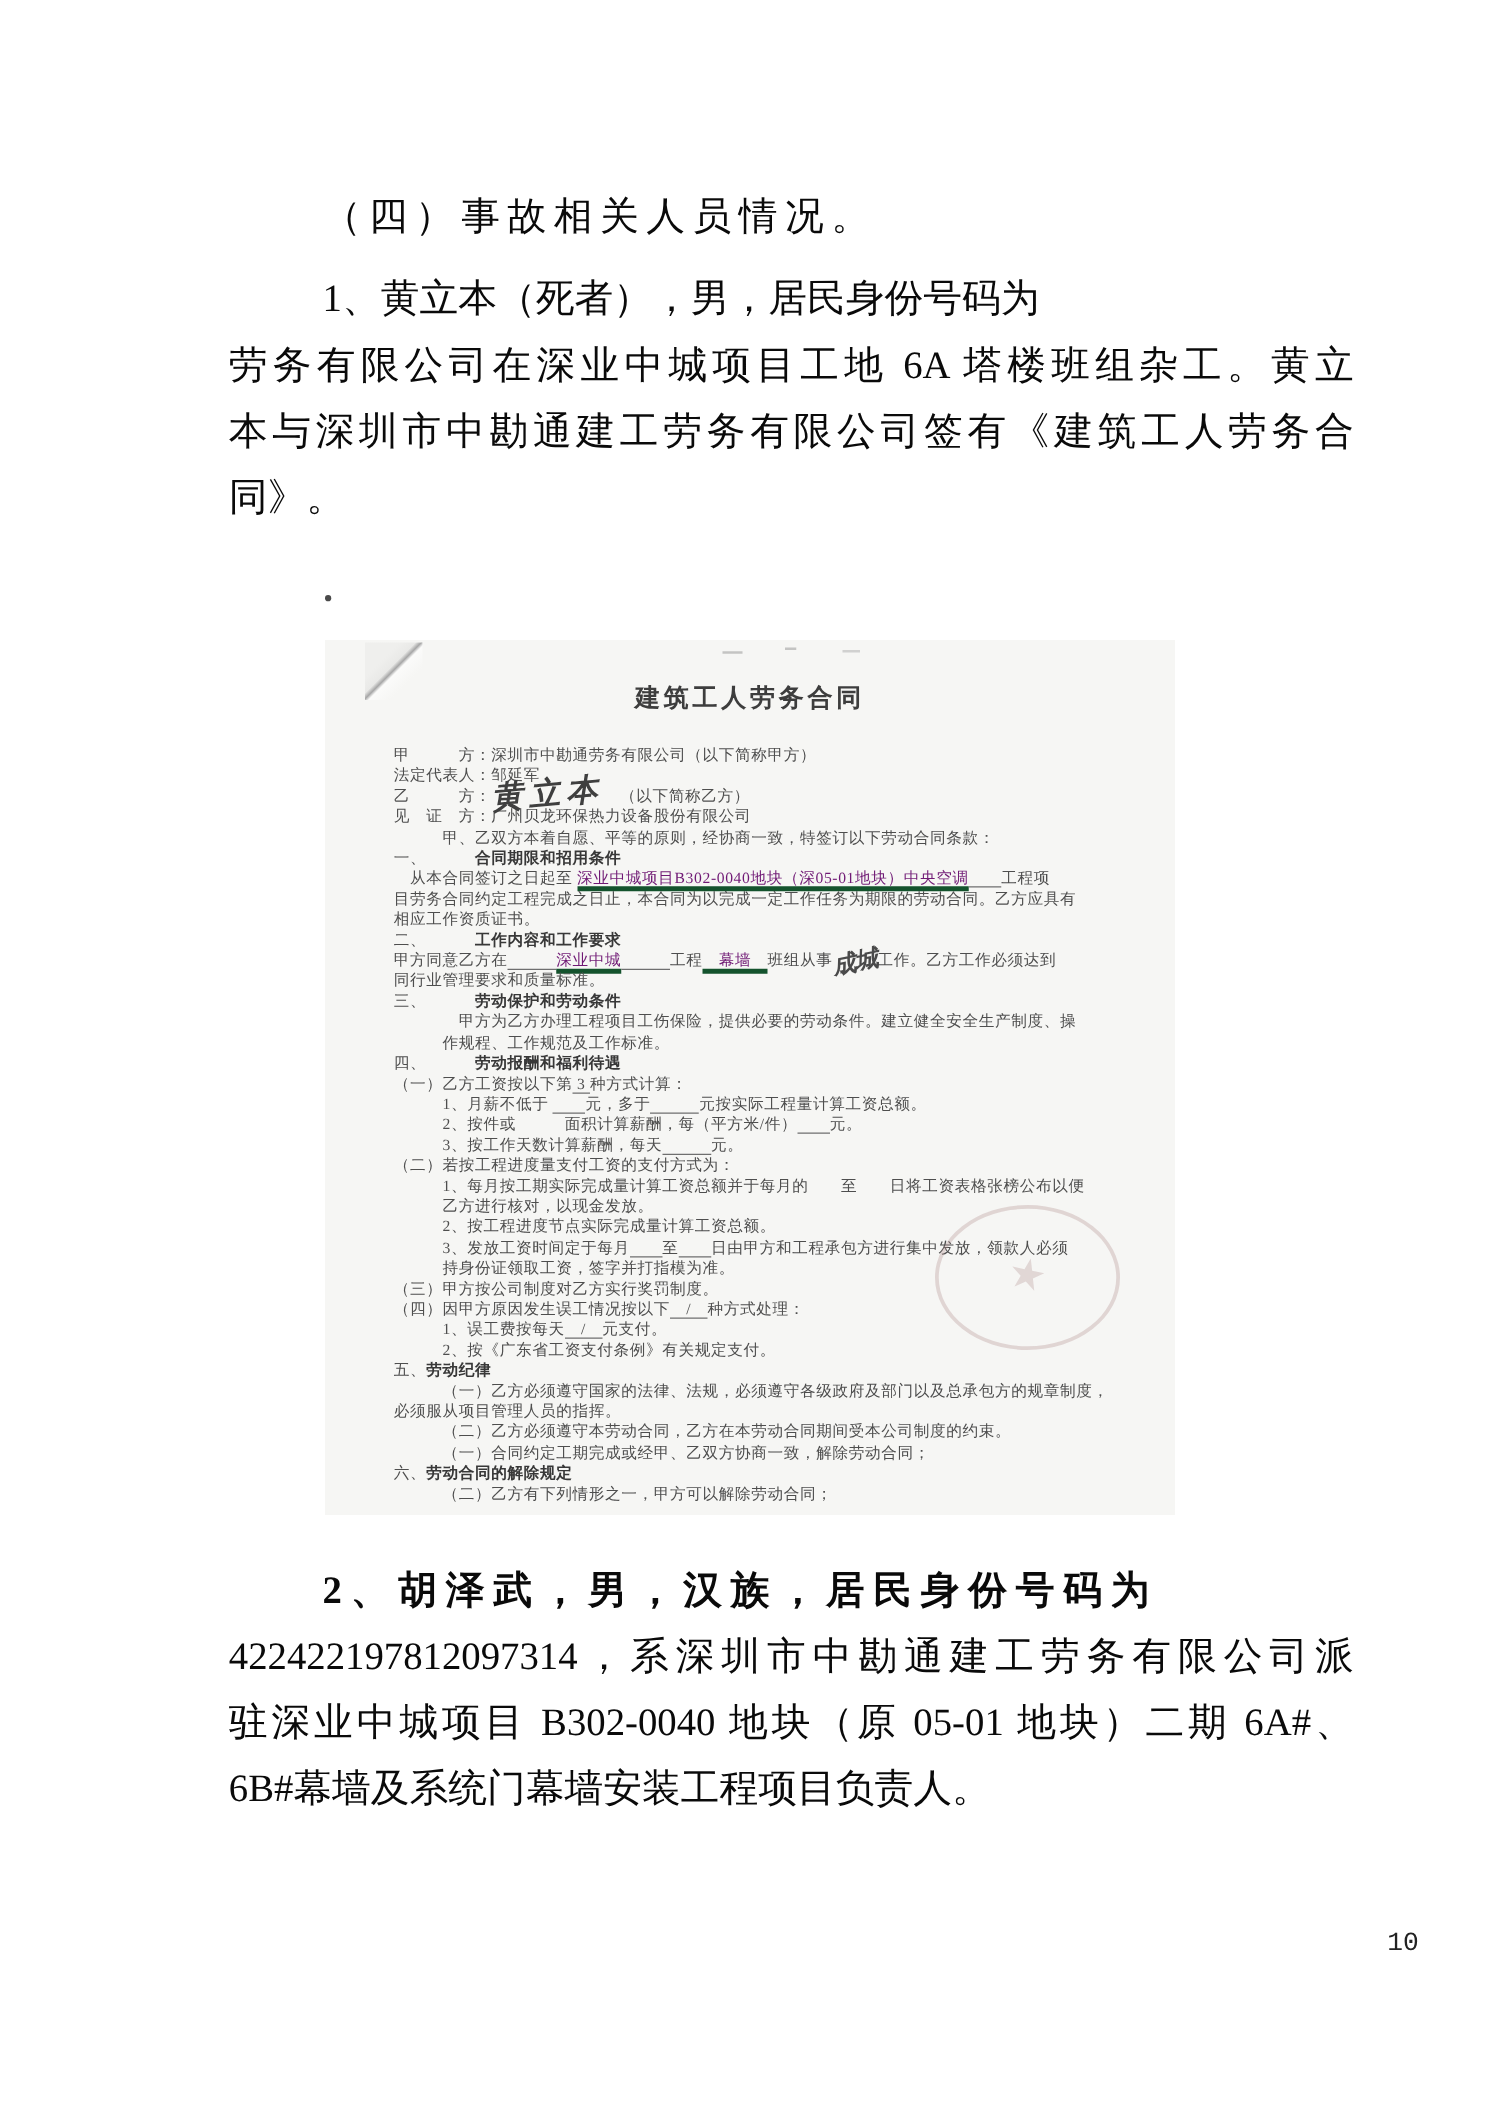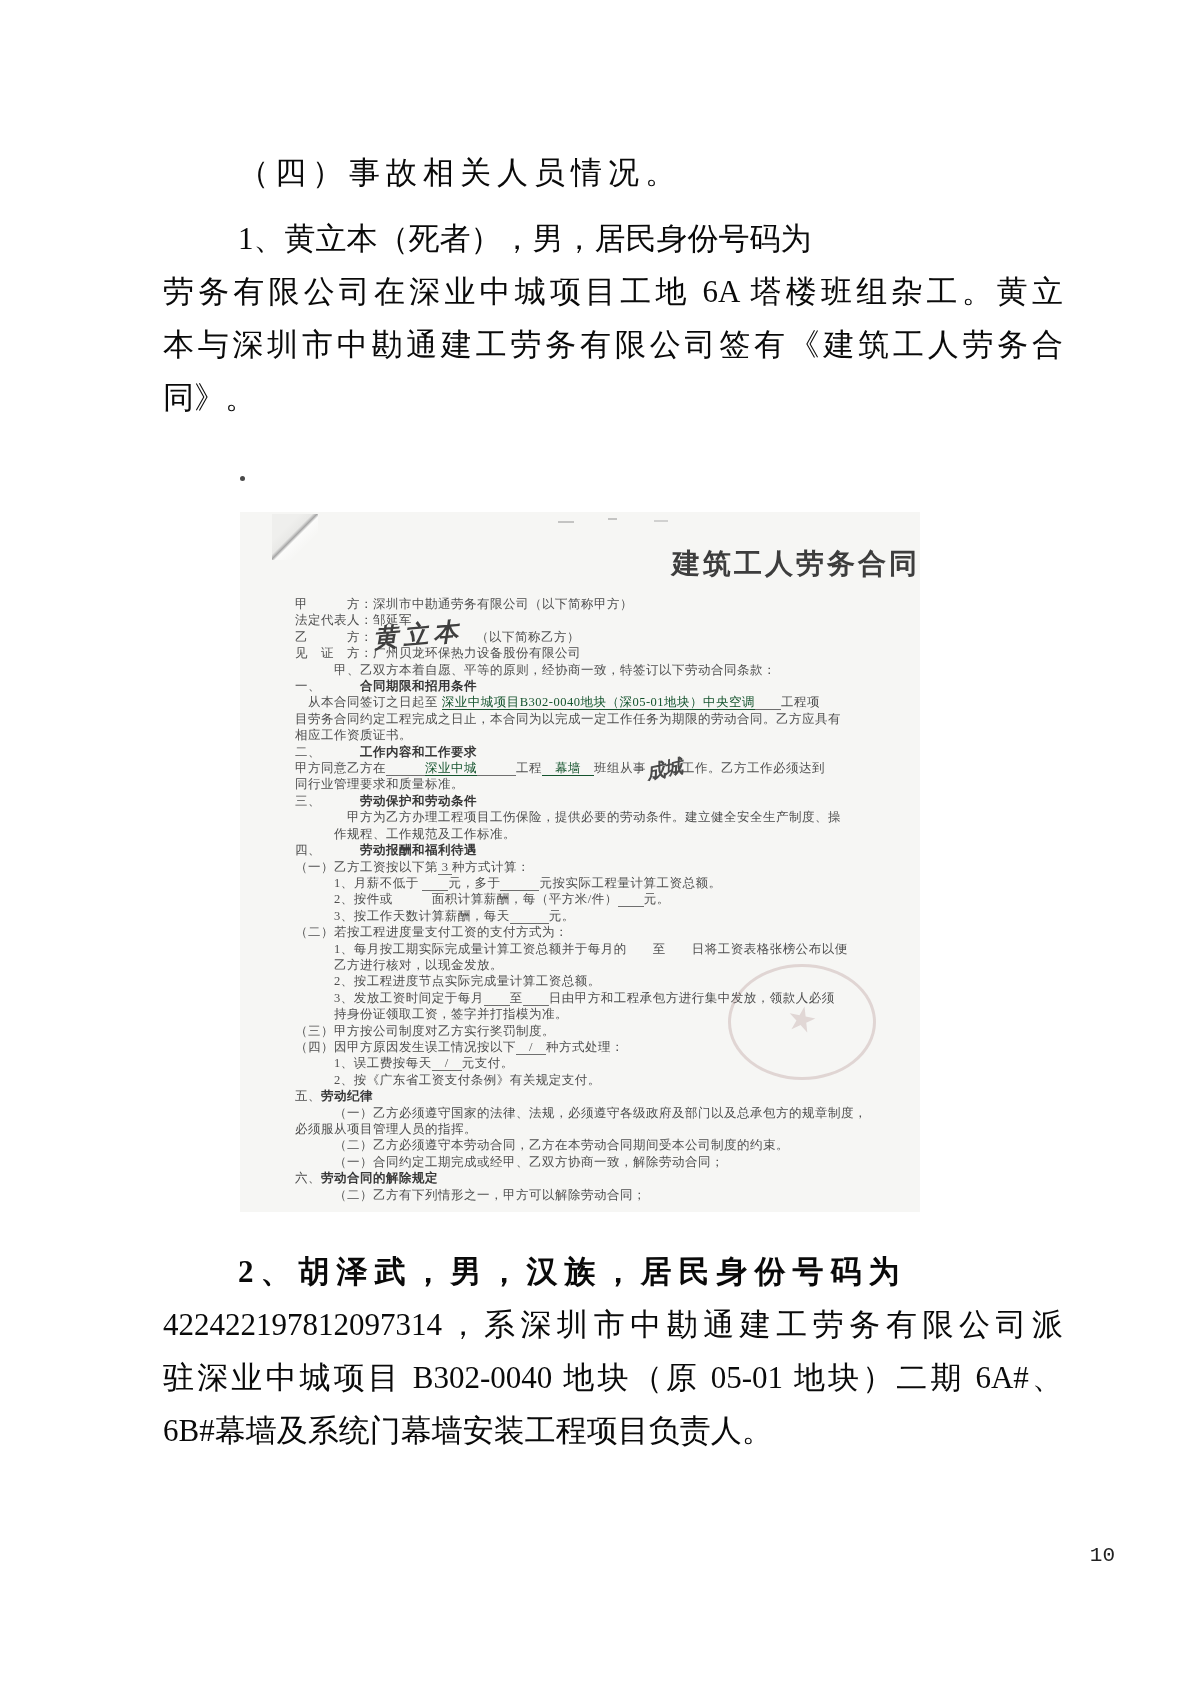--- a/index.html
+++ b/index.html
@@ -1,17 +1,17 @@
 <!DOCTYPE html>
 <html><head>
 <meta charset="utf-8">
 <style>
   html,body{margin:0;padding:0;background:#ffffff;}
   .page{position:relative;width:1179px;height:1696px;background:#ffffff;overflow:hidden;
-        font-family:"Liberation Serif","DejaVu Serif",serif;color:#0a0a0a;}
+        font-family:"Liberation Serif","DejaVu Serif",serif;color:#0a0a0a;margin-left:20px;}
 
   
   .heading{position:absolute;left:163px;top:152px;width:900px;font-size:31px;
            letter-spacing:6px;text-indent:75px;white-space:nowrap;}
   .para{position:absolute;left:163px;width:900px;font-size:31px;}
   .p1{top:212px;}
   .p2{top:1245px;}
   .pline{line-height:53px;text-align:justify;text-align-last:justify;}
   .pline:first-child{text-indent:75px;text-align-last:left;}
   .pline:last-child{text-align-last:left;}
@@ -20,27 +20,27 @@
   
   .scan{position:absolute;left:240px;top:512px;width:680px;height:700px;background:#f6f6f4;}
   .fold{position:absolute;left:32px;top:2px;width:46px;height:46px;
         background:linear-gradient(135deg,#efefed 30%,#e9e9e7 44%,#a6a6a6 49%,#fbfbfa 53%,#f6f6f4 72%);}
   .dash{position:absolute;height:2px;background:#9b9b9b;opacity:.55;}
   .d1{left:318px;top:9px;width:16px;}
   .d2{left:368px;top:6px;width:9px;}
   .d3{left:414px;top:8px;width:14px;opacity:.4;}
   .ink-dot{position:absolute;left:240px;top:476px;width:5px;height:5px;border-radius:50%;background:#4a4a4a;}
 
-  .scan-title{position:absolute;left:0;right:0;top:33px;text-align:right;
-              font-size:28px;font-weight:bold;color:#3d3d3d;letter-spacing:3px;}
+  .scan-title{position:absolute;left:0;right:0;top:33px;text-align:center;
+              font-size:20px;font-weight:bold;color:#3d3d3d;letter-spacing:3px;}
   .scan-body{position:absolute;left:55px;top:84px;right:20px;}
   .cline{white-space:pre;font-size:12.5px;line-height:16.4px;color:#4e4e4e;letter-spacing:.5px;}
   .cline .b{font-weight:bold;color:#383838;}
   .cline .u{border-bottom:1px solid #6f6f6f;}
-  .cline .uf{border-bottom:1px solid #14532d;color:#14532d;}
+  .cline .uf{border-bottom:4px solid #14532d;color:#701a75;}
   .hw{display:inline-block;height:12px;line-height:12px;overflow:visible;font-size:25px;
       font-weight:bold;font-style:italic;color:#3f3f3f;transform:rotate(-5deg);
       letter-spacing:5px;vertical-align:-2px;}
   .hw2{display:inline-block;height:10px;line-height:10px;overflow:visible;font-size:19px;
        font-weight:bold;font-style:italic;color:#4a4a4a;transform:rotate(-12deg);
        letter-spacing:-1px;vertical-align:-4px;}
 
   .stamp{position:absolute;left:488px;top:452px;width:142px;height:110px;
          border:3px solid rgba(176,143,143,.32);border-radius:50%;}
   .stamp-star{position:absolute;left:0;right:0;top:32px;text-align:center;

